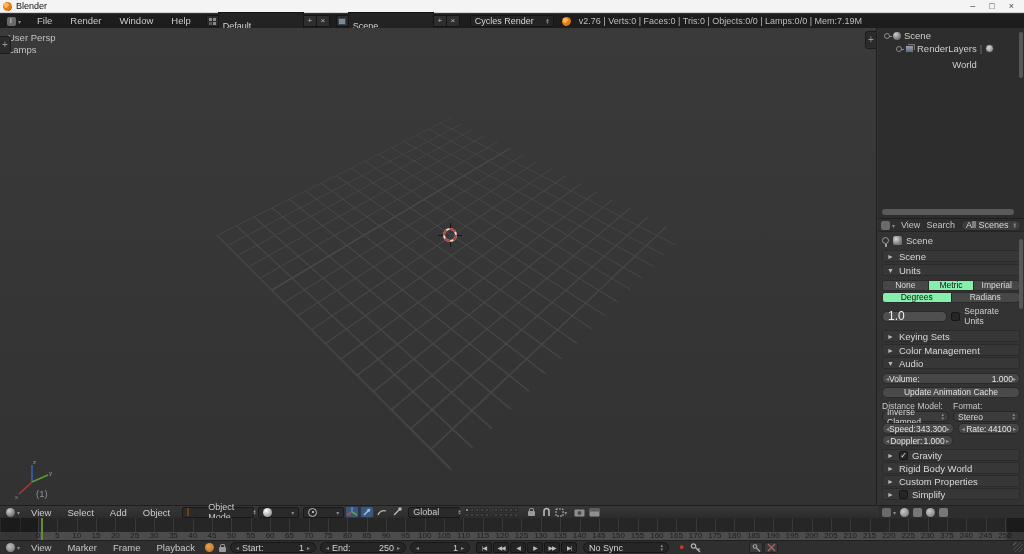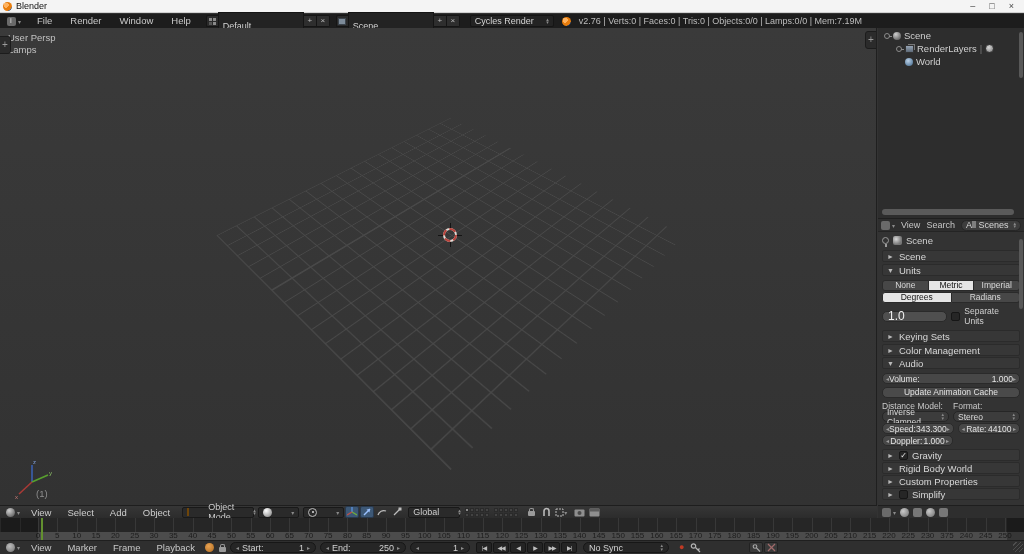--- a/index.html
+++ b/index.html
@@ -98,21 +98,21 @@
                 background:radial-gradient(circle at 35% 35%,#d8d8d8,#777 65%); }
   .phdr { display:flex; align-items:center; gap:4px; height:12px; background:#373737;
           border:1px solid #2b2b2b; border-radius:2px; padding:0 4px; font-size:9.5px; color:#d8d8d8; }
   .tri { font-size:7px; color:#b9b9b9; width:8px; display:inline-block; }
   .mt1{margin-top:1px}.mt2{margin-top:2px}.mt3{margin-top:3px}.mt4{margin-top:4px}
   .seg-row { display:flex; height:11px; }
   .seg { flex:1; background:#474747; border:1px solid #2a2a2a; border-left:none; color:#d9d9d9;
          font-size:8.5px; text-align:center; line-height:9px; }
   .seg:first-child { border-left:1px solid #2a2a2a; border-radius:3px 0 0 3px; }
   .seg:last-child { border-radius:0 3px 3px 0; }
-  .seg.active { background:#e5e5e5; color:#141414; }
+  .seg.active { background:#86efac; color:#141414; }
   .row-flex { display:flex; align-items:center; gap:4px; }
   .slider { width:66px; height:11px; background:#4f4f4f; border:1px solid #2a2a2a; border-radius:5px;
             font-size:12px; color:#f0f0f0; padding:0 5px; line-height:9px; }
   .checkbox { width:9px; height:9px; background:#262626; border:1px solid #161616; border-radius:2px;
               font-size:8px; line-height:8px; text-align:center; color:#e8e8e8; }
   .numfield { height:11px; background:#474747; border:1px solid #2a2a2a; border-radius:5px; display:flex;
               align-items:center; justify-content:space-between; padding:0 3px; font-size:8.5px; color:#e4e4e4; }
   .numfield .spin { font-size:6px; color:#9c9c9c; }
   .wide-btn { height:11px; background:#4a4a4a; border:1px solid #2a2a2a; border-radius:5px; font-size:8.5px;
               color:#e2e2e2; text-align:center; line-height:9px; }
@@ -262,21 +262,21 @@
     <span class="ico-ball"></span>
     <span>Scene</span>
   </div>
   <div class="ol-row" style="padding-left:18px;">
     <span class="disc-dot"></span>
     <span class="ico-layers"></span>
     <span>RenderLayers</span>
     <span style="color:#777;">|</span>
     <span class="ico-cam-dot"></span>
   </div>
-  <div class="ol-row" style="padding-left:27px;">
+  <div class="ol-row" style="padding-left:27px;flex-direction:column;">
     <span class="ico-world"></span>
     <span>World</span>
   </div>
   <span class="ol-hscroll"></span>
   <span class="vscroll" style="top:4px; height:46px;"></span>
 </div>
 
 <div id="outliner-hdr" class="abs panel-hdr-bar">
   <span style="display:flex;align-items:center;gap:2px;">
     <span class="ed-ico"></span>

